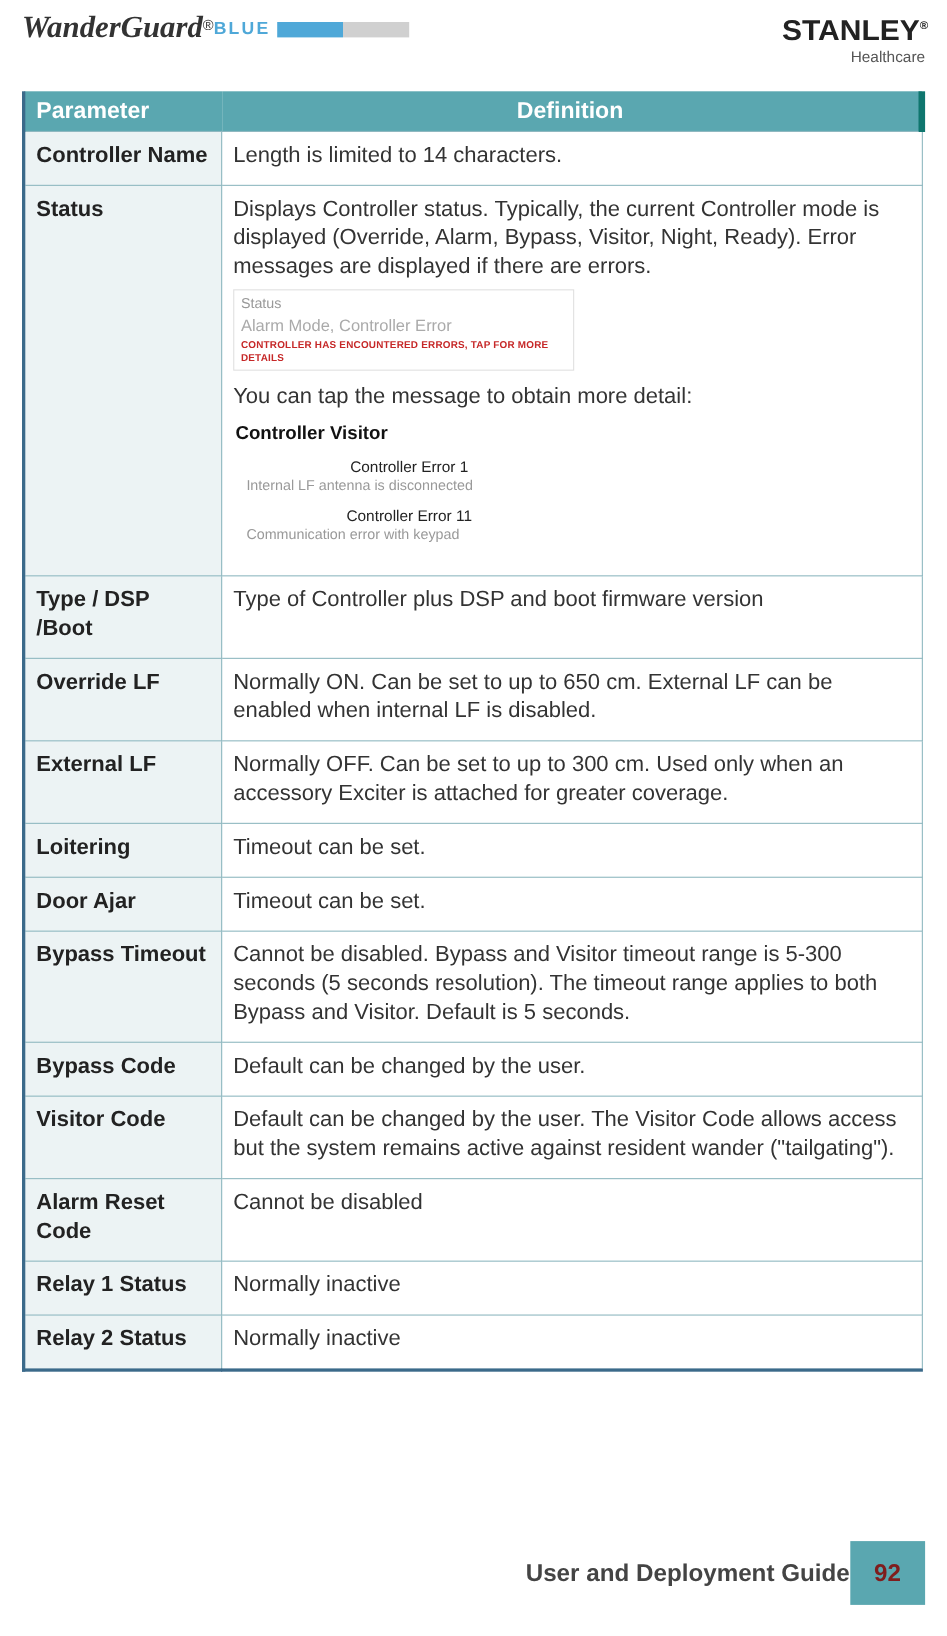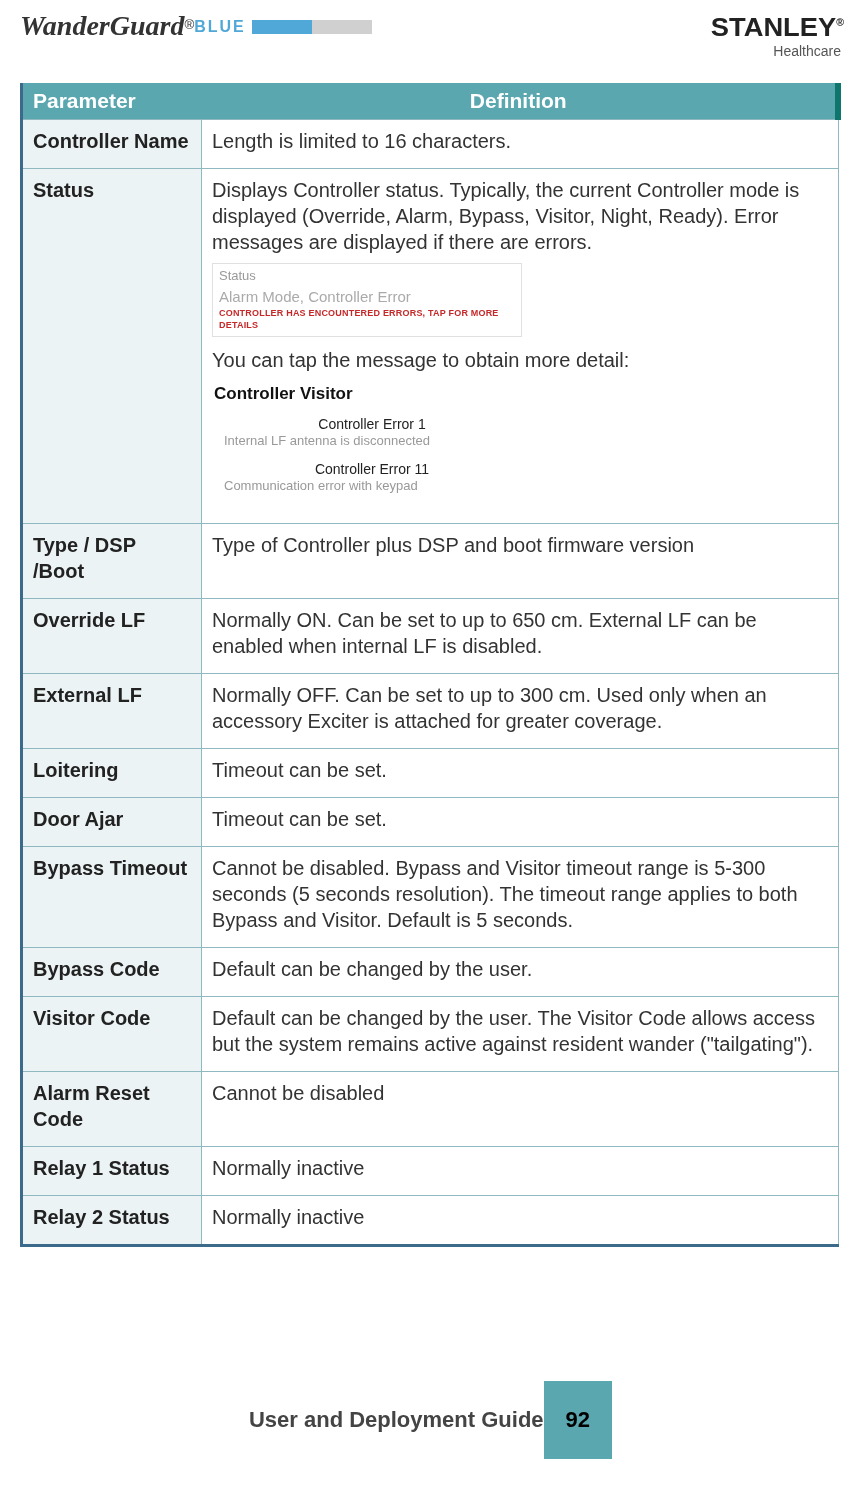--- a/index.html
+++ b/index.html
@@ -115,34 +115,34 @@
   .errors-widget .title { font-weight: bold; font-size: 17px; color: #111; margin-bottom:10px;}
   .errors-widget .erritem { margin: 6px 0 10px 10px; }
   .errors-widget .erritem .et { font-size: 14px; color: #222; text-align: center;}
   .errors-widget .erritem .ed { font-size: 13px; color: #999;}
   .footer {
     position: absolute;
     bottom: 28px;
     left: 20px;
     right: 20px;
     display: flex;
-    justify-content: center;
+    justify-content: flex-end;
     align-items: center;
   }
   .footer-title {
     font-weight: bold;
     font-size: 22px;
     color: #444;
   }
   .page-num {
     background: #5aa7b0;
-    color: #000000;
+    color: #7f1d1d;
     font-weight: bold;
     font-size: 22px;
-    padding: 26px 22px;
+    padding: 16px 22px;
     min-width: 60px;
     text-align: center;
   }
 </style>
 </head>
 <body>
 
 <div class="page">
   <div class="header">
     <div class="logo-left">
@@ -163,21 +163,21 @@
   <table class="params">
     <thead>
       <tr>
         <th>Parameter</th>
         <th>Definition</th>
       </tr>
     </thead>
     <tbody id="tbody">
         <tr>
           <td class="param">Controller Name</td>
-          <td>Length is limited to 16 characters.</td>
+          <td>Length is limited to 14 characters.</td>
         </tr>
         <tr>
           <td class="param">Status</td>
           <td>
             <div>Displays Controller status. Typically, the current Controller mode is displayed (Override, Alarm, Bypass, Visitor, Night, Ready). Error messages are displayed if there are errors.</div>
             <div class="status-widget">
               <div class="lbl">Status</div>
               <div class="mode">Alarm Mode, Controller Error</div>
               <div class="err">CONTROLLER HAS ENCOUNTERED ERRORS, TAP FOR MORE DETAILS</div>
             </div>

